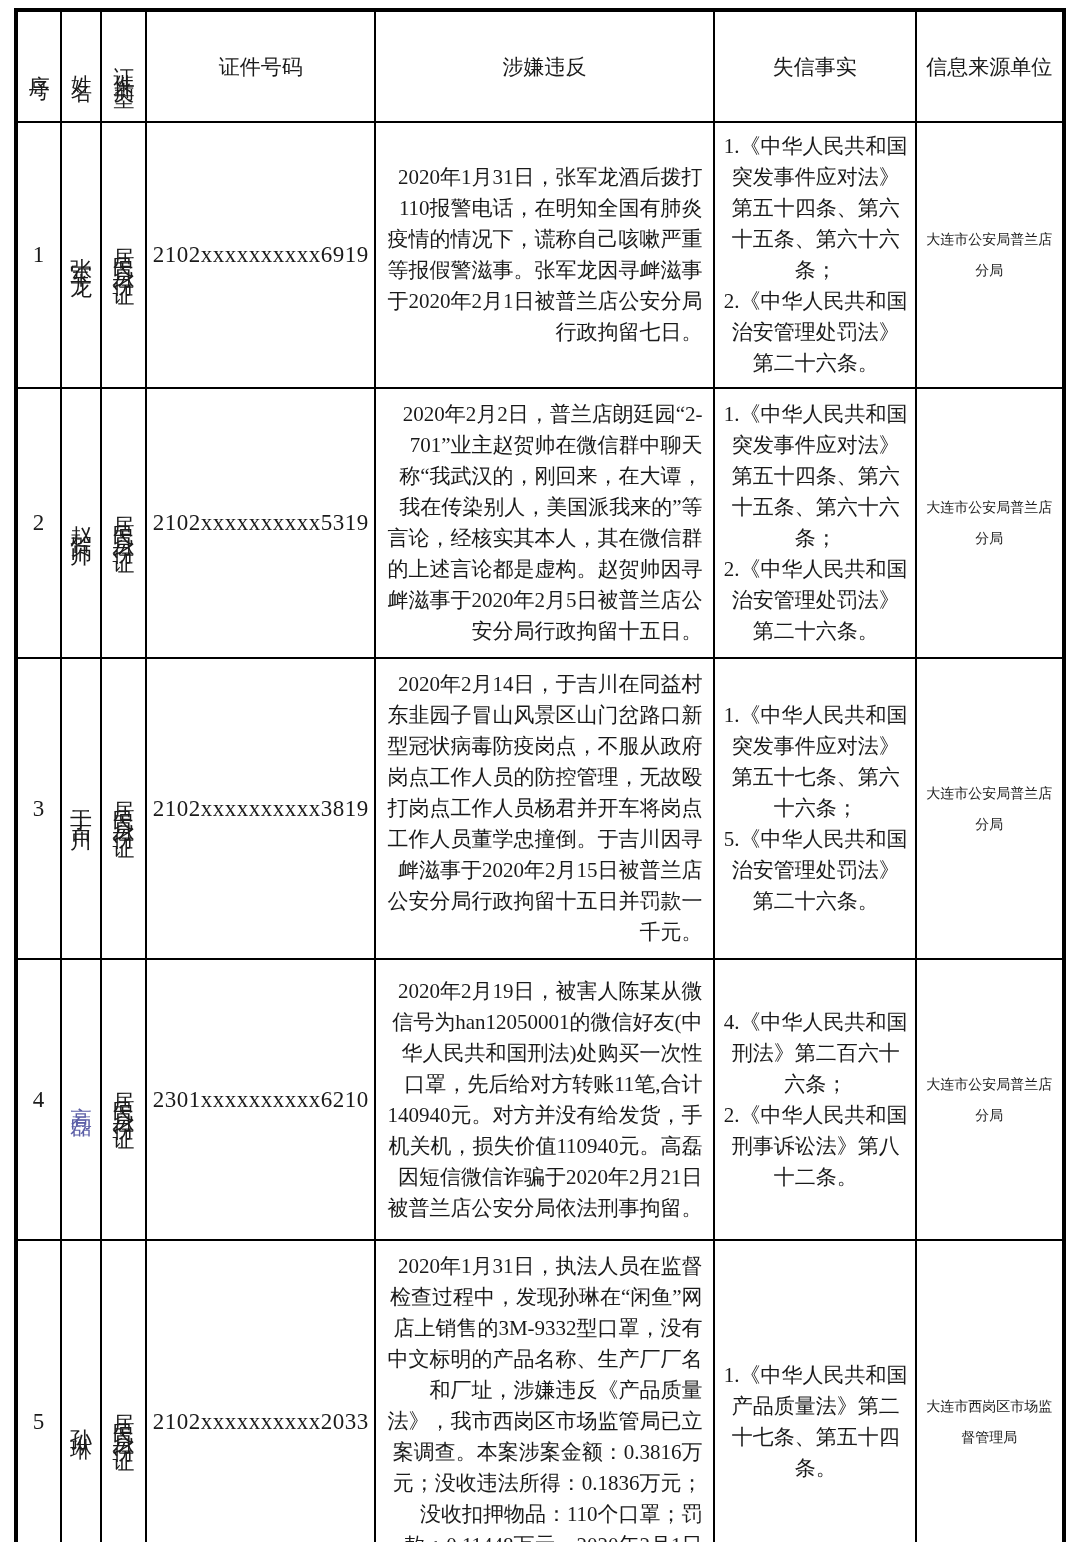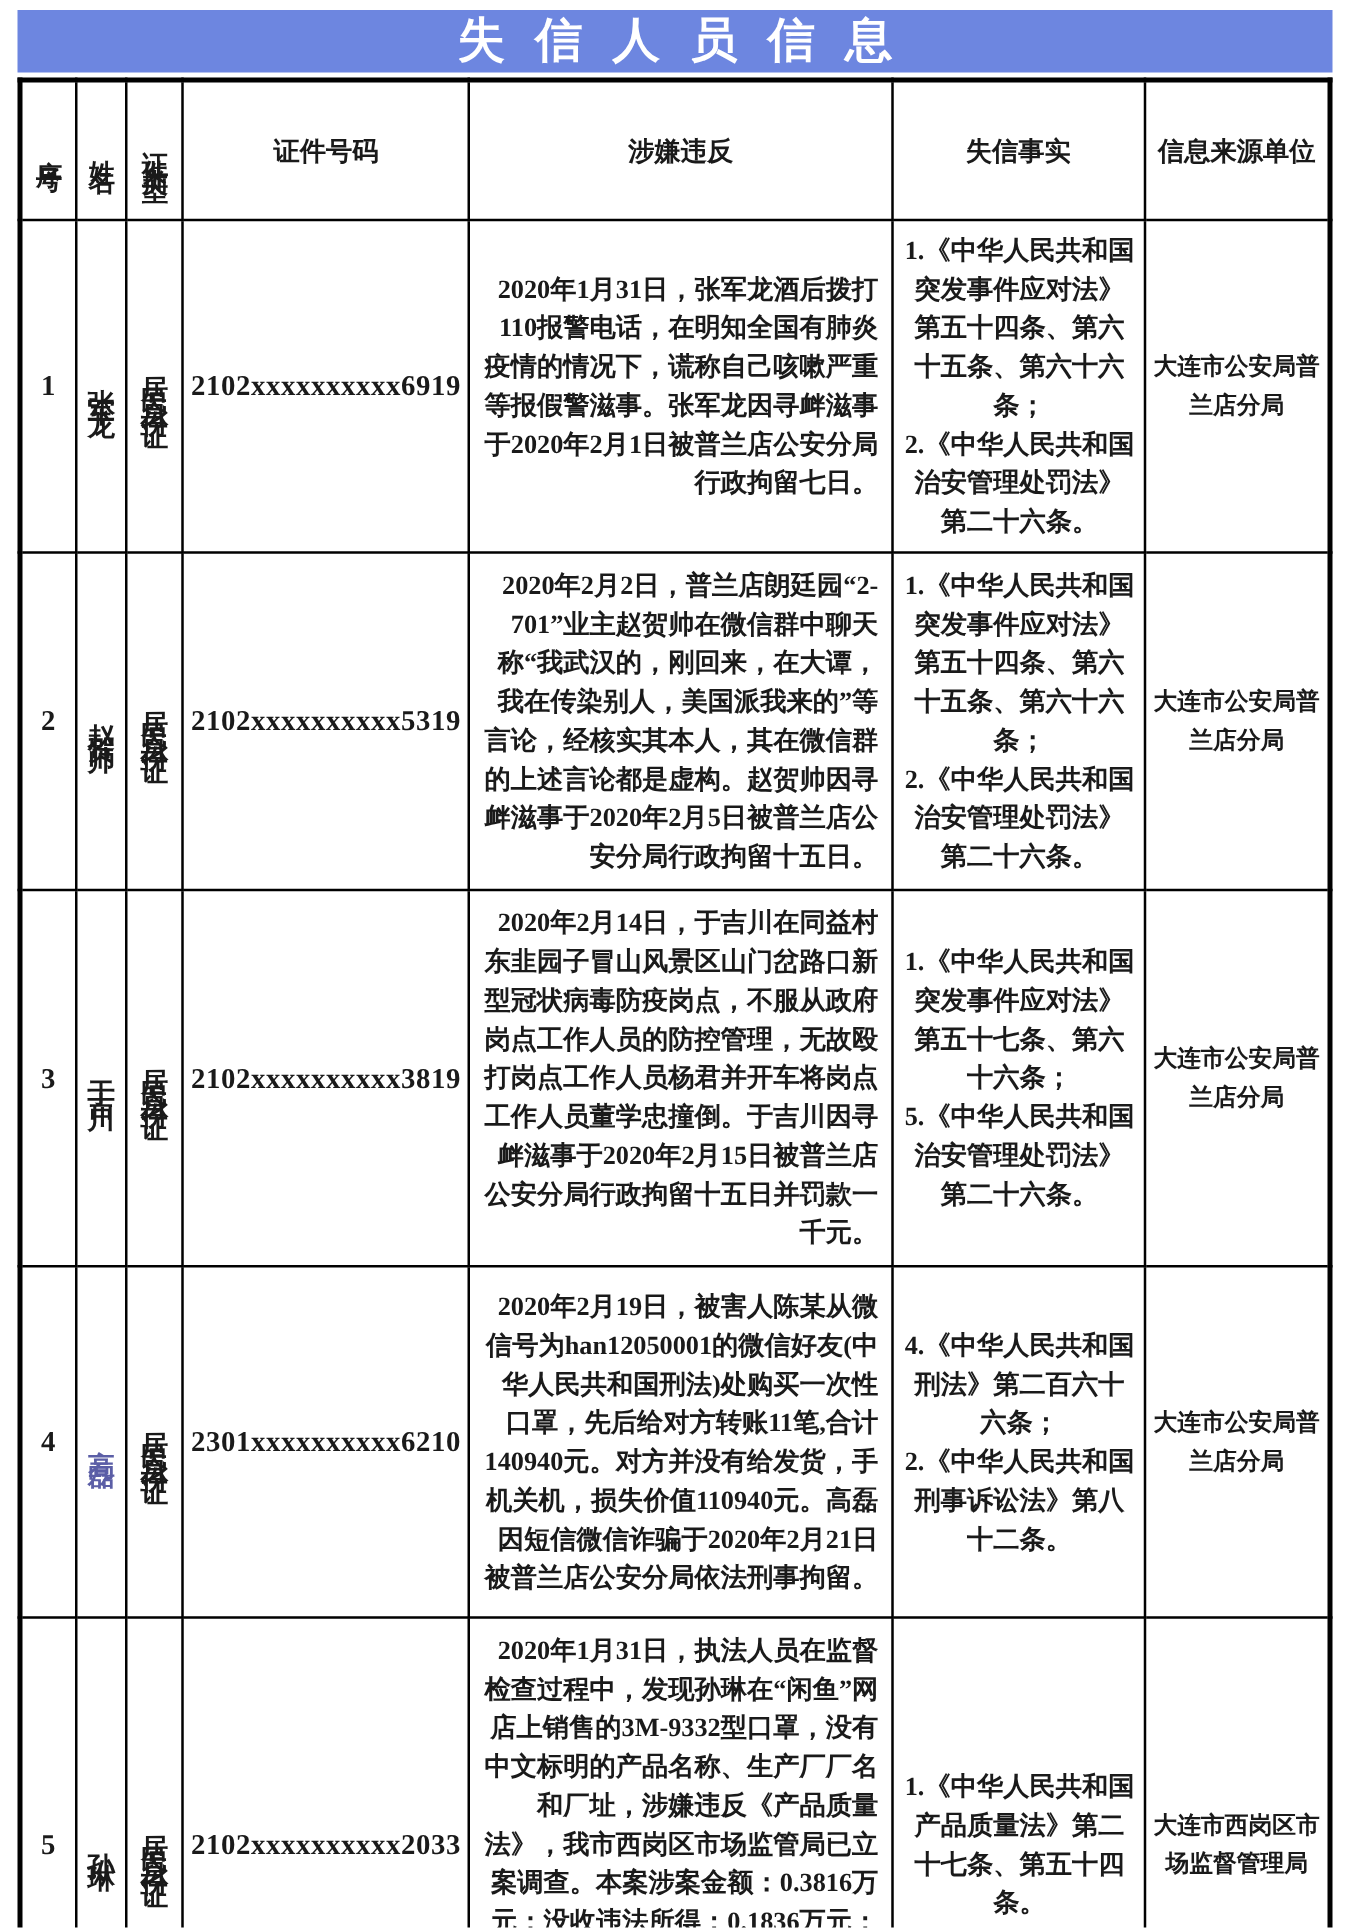--- a/index.html
+++ b/index.html
@@ -29,21 +29,20 @@
   table.blacklist {
     width:1052px;
     border-collapse:collapse;
     table-layout:fixed;
     border:4px solid #000;
   }
   table.blacklist th, table.blacklist td {
     border:2px solid #000;
     vertical-align:middle;
     overflow:hidden;
-    font-weight:bold;
   }
   th { font-weight:normal; }
 
   .c-no      { width:44px; }
   .c-name    { width:40px; }
   .c-idtype  { width:44px; }
   .c-idnum   { width:226px; }
   .c-facts   { width:333px; }
   .c-legal   { width:199px; }
   .c-source  { width:146px; }
@@ -71,32 +70,31 @@
     padding:10px 10px 10px 9px;
   }
   .legal {
     font-size:21px;
     line-height:31px;
     text-align:center;
     padding:8px 6px 8px 8px;
     white-space:pre-line;
   }
   .source {
-    font-size:19px;
+    font-size:14px;
     line-height:31px;
     text-align:center;
     padding:0 4px;
   }
 </style>
 </head>
 <body>
 
 <div class="page">
 
-  <div class="title-banner" style="background-color: rgb(109, 134, 224);">失信人员信息</div>
 
   <table class="blacklist">
     <colgroup>
       <col class="c-no">
         <col class="c-name">
         <col class="c-idtype">
         <col class="c-idnum">
       <col class="c-facts">
         <col class="c-legal">
         <col class="c-source">

